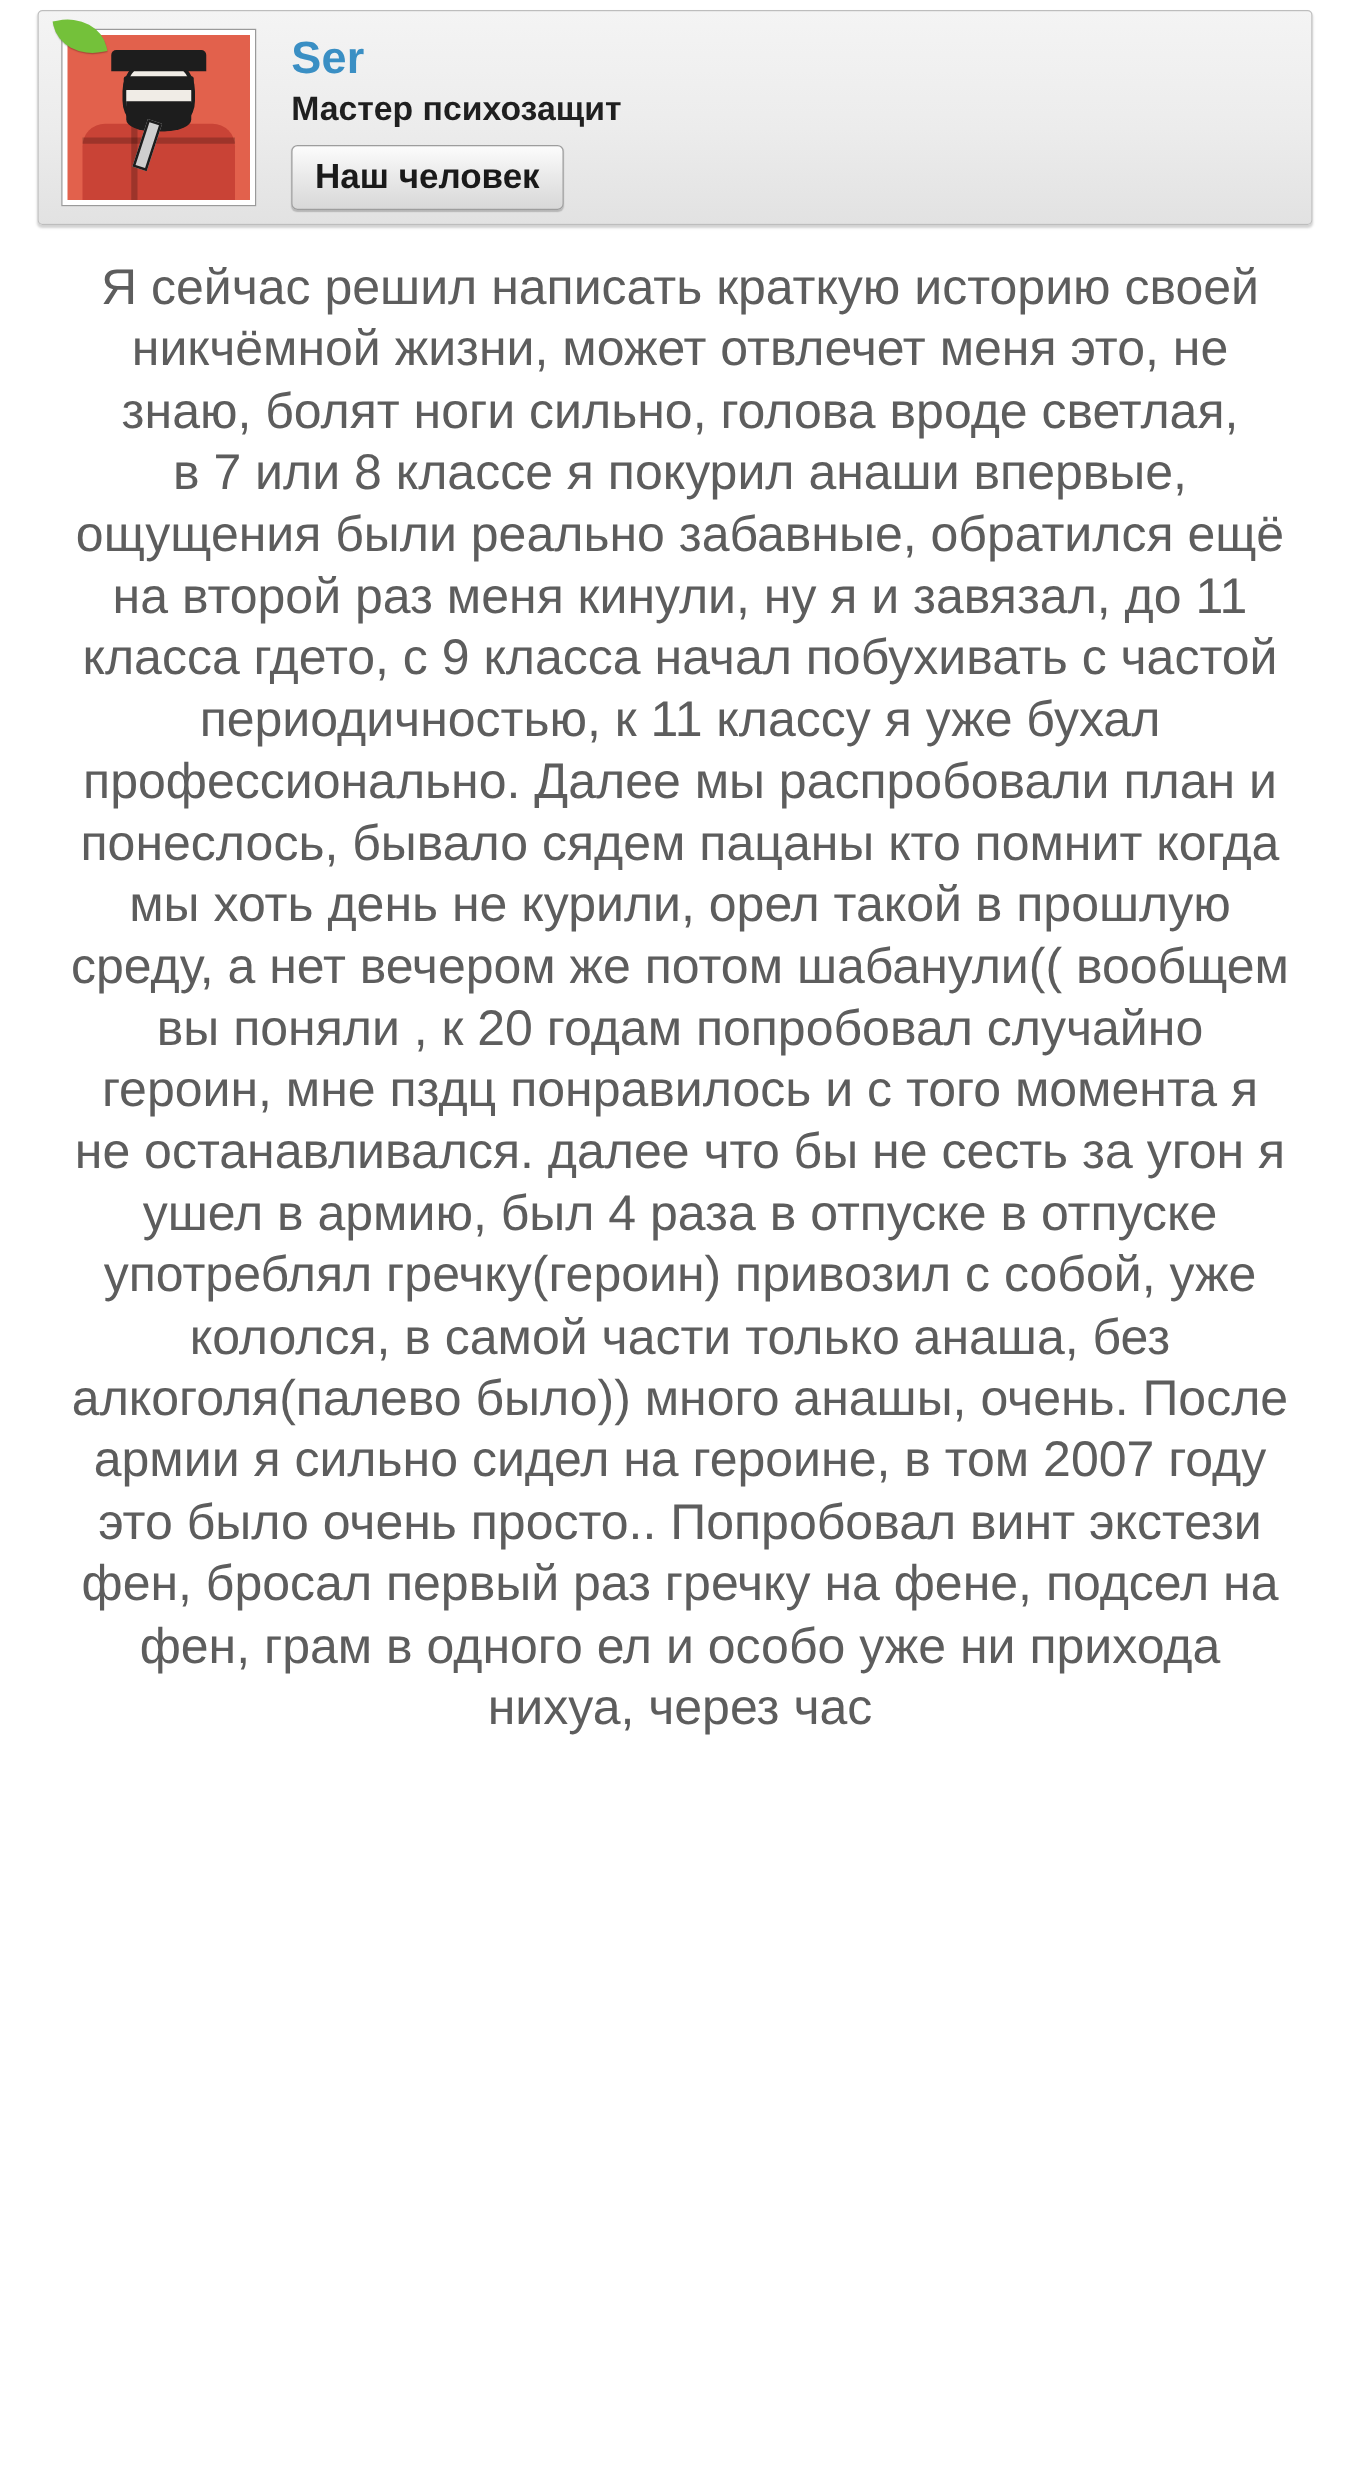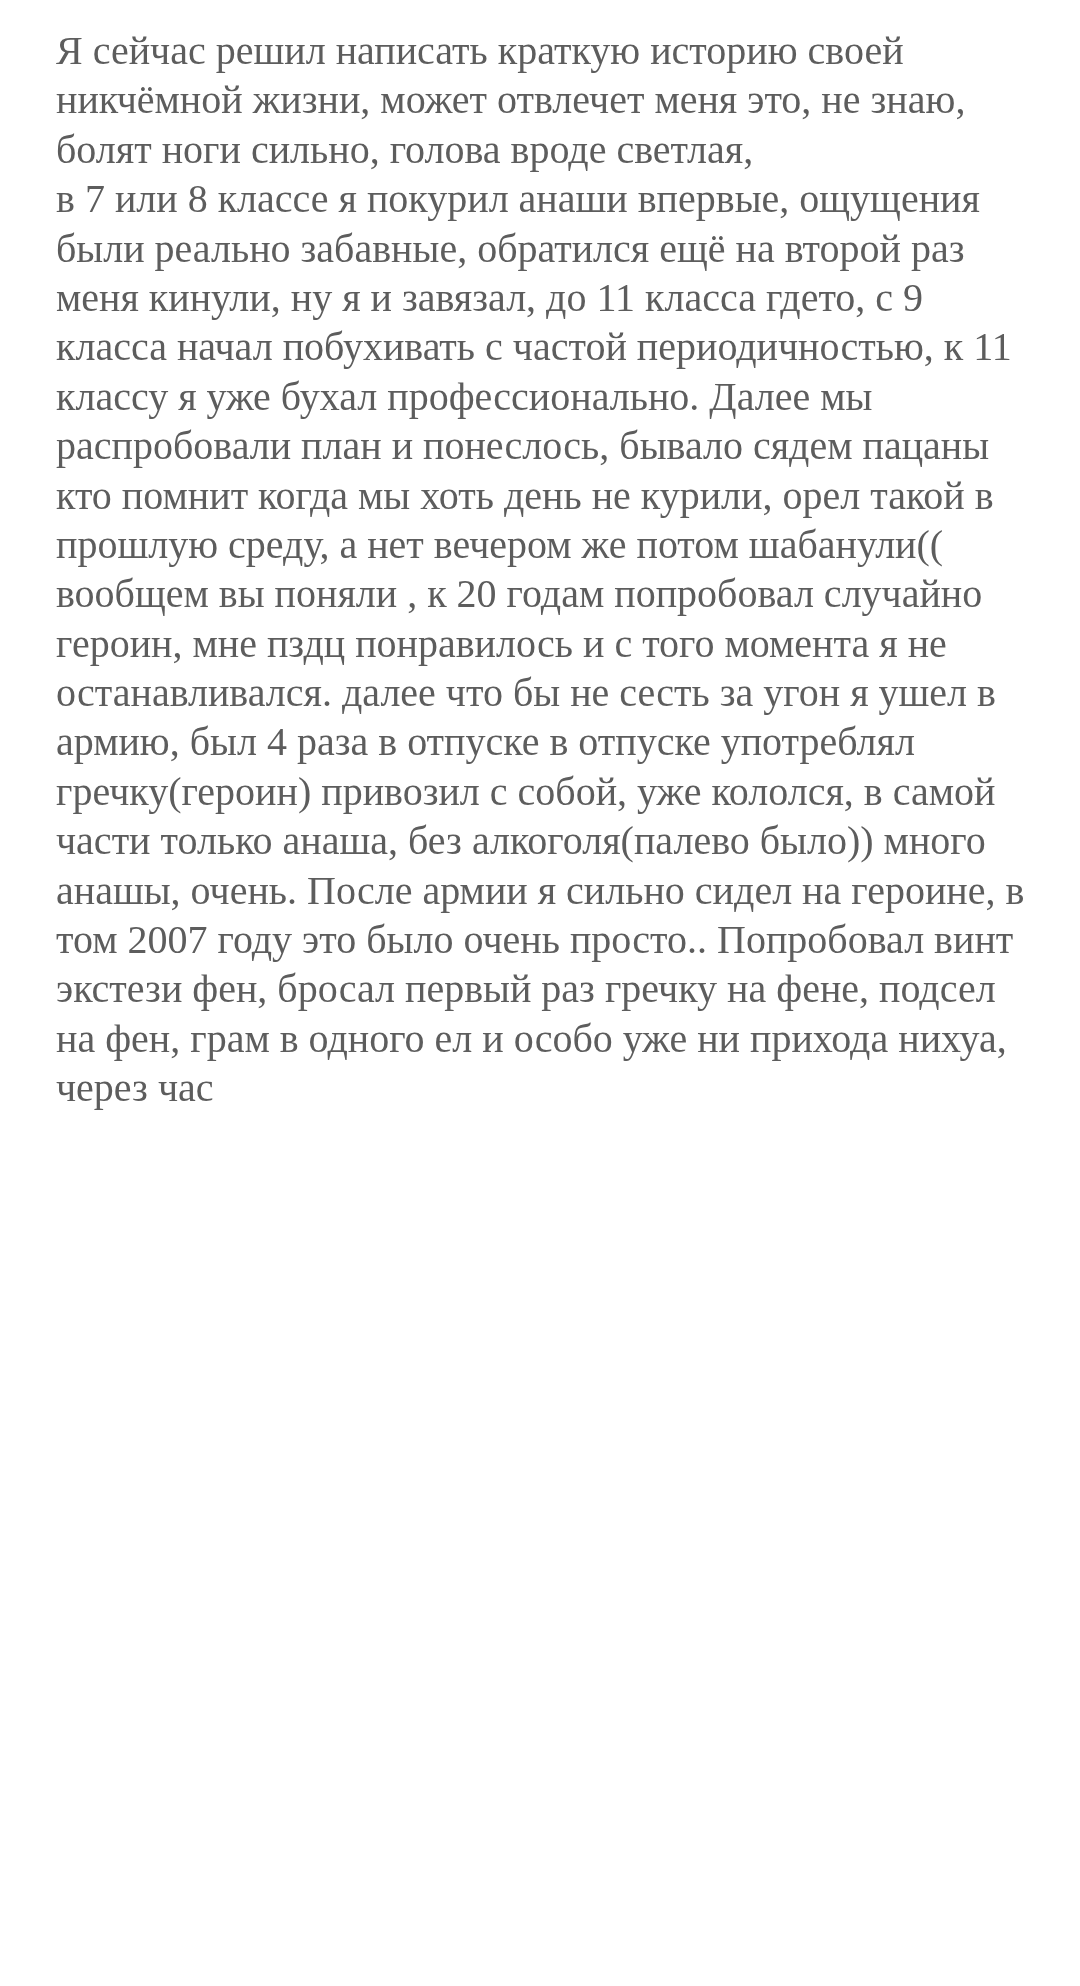--- a/index.html
+++ b/index.html
@@ -171,34 +171,57 @@
     font-size: 28px;
     font-weight: bold;
     color: #1a1a1a;
     box-shadow: 0 1px 1px rgba(0,0,0,0.2);
   }
 
   
   .post-body {
     margin: 26px 48px 0 56px;
     color: #5d5d5d;
-    font-family: Liberation Serif, serif;
+    font-family: Liberation Sans, sans-serif;
     font-size: 40px;
     line-height: 1.235;
-    text-align: left;
+    text-align: center;
   }
   .post-body p {
     margin: 0;
     padding: 0;
   }
 </style>
 </head>
 <body>
 
 <div class="page">
 
+  <div class="author-card">
+
+    <div class="avatar-wrap">
+      <div class="avatar-frame">
+        <div class="avatar-img">
+          <div class="av-shirt"></div>
+          <div class="av-head"></div>
+          <div class="av-hat"></div>
+          <div class="av-glasses"></div>
+          <div class="av-beard"></div>
+          <div class="av-mic"></div>
+        </div>
+      </div>
+      <div class="leaf-badge"></div>
+    </div>
+
+    <div class="author-meta">
+      <div class="author-name">Ser</div>
+      <div class="author-rank">Мастер психозащит</div>
+      <div class="author-badge">Наш человек</div>
+    </div>
+
+  </div>
 
   <div class="post-body">
     <p>Я сейчас решил написать краткую историю своей никчёмной жизни, может отвлечет меня это, не знаю, болят ноги сильно, голова вроде светлая,</p>
     <p>в 7 или 8 классе я покурил анаши впервые, ощущения были реально забавные, обратился ещё на второй раз меня кинули, ну я и завязал, до 11 класса гдето, с 9 класса начал побухивать с частой периодичностью, к 11 классу я уже бухал профессионально. Далее мы распробовали план и понеслось, бывало сядем пацаны кто помнит когда мы хоть день не курили, орел такой в прошлую среду, а нет вечером же потом шабанули(( вообщем вы поняли , к 20 годам попробовал случайно героин, мне пздц понравилось и с того момента я не останавливался. далее что бы не сесть за угон я ушел в армию, был 4 раза в отпуске в отпуске употреблял гречку(героин) привозил с собой, уже кололся, в самой части только анаша, без алкоголя(палево было)) много анашы, очень. После армии я сильно сидел на героине, в том 2007 году это было очень просто.. Попробовал винт экстези фен, бросал первый раз гречку на фене, подсел на фен, грам в одного ел и особо уже ни прихода нихуа, через час</p>
   </div>
 
 </div>
 
 </body></html>

